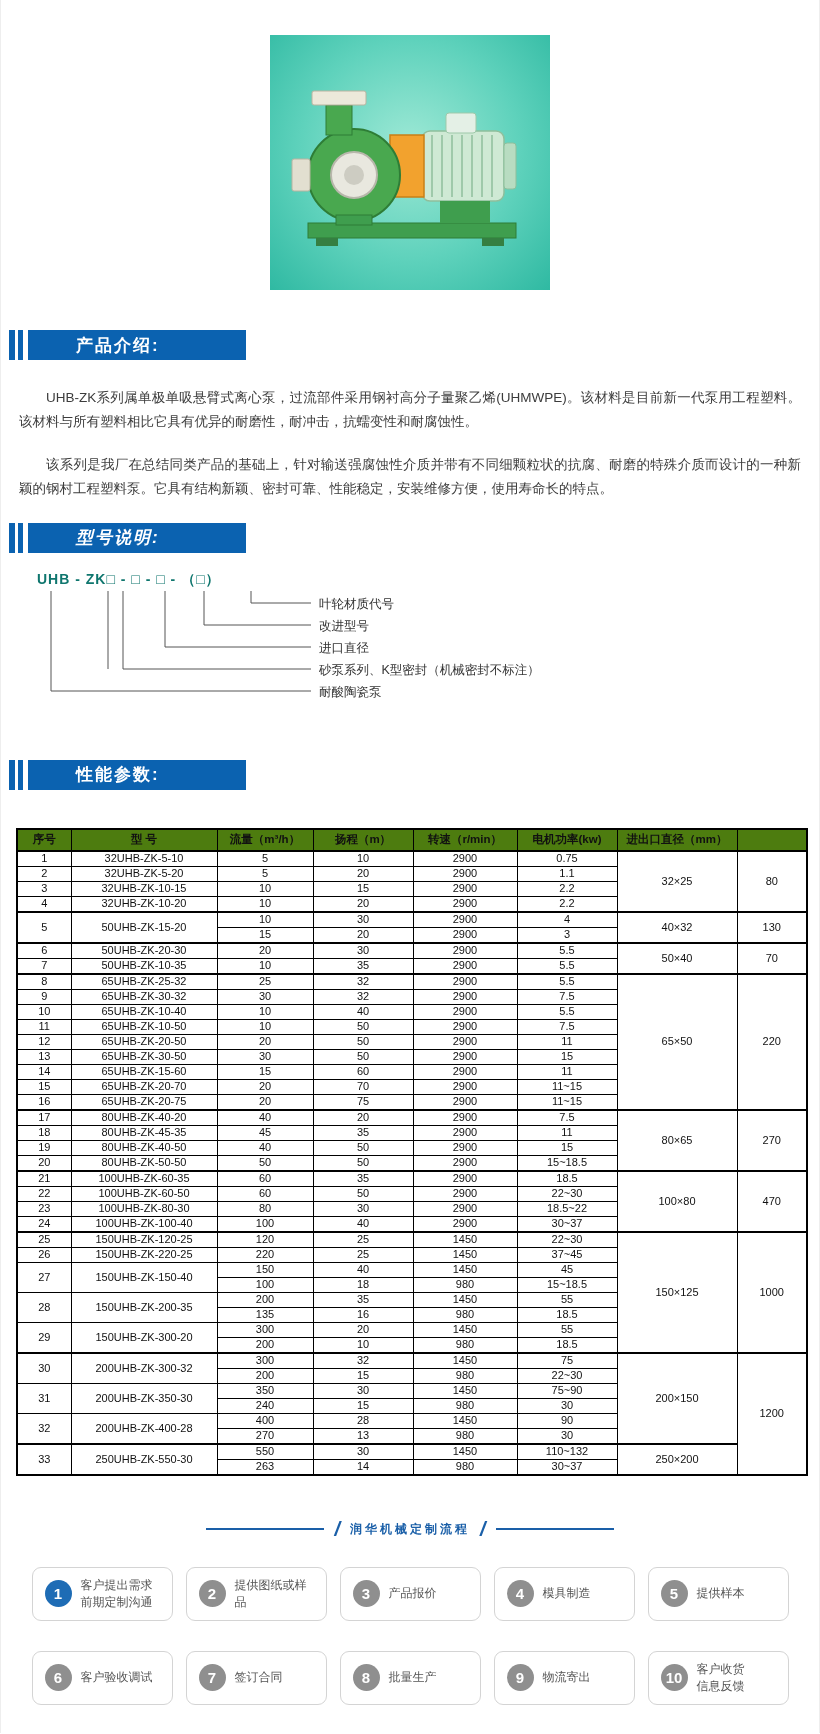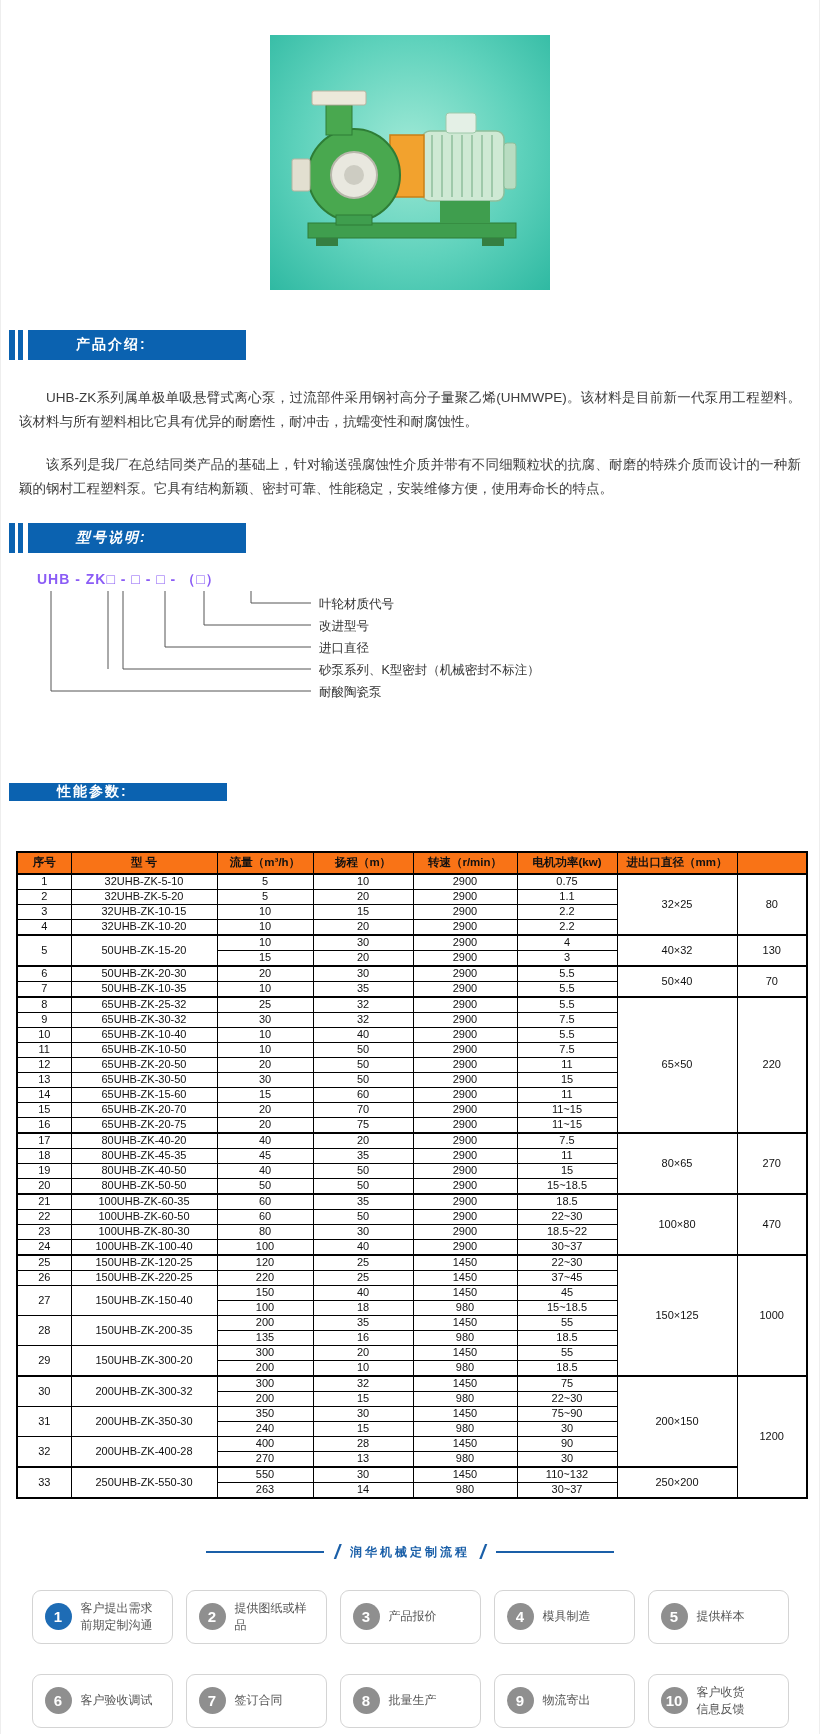--- a/index.html
+++ b/index.html
@@ -9,36 +9,36 @@
   
   .photo-wrap{padding-top:35px;display:flex;justify-content:center;}
   .photo{width:280px;height:255px;background:radial-gradient(ellipse at 50% 45%, #9fe9d6 0%, #5fd2bc 55%, #2fb9a2 100%);position:relative;overflow:hidden;}
 
   
   .sec-header{display:flex;align-items:stretch;height:30px;margin:0 0 0 8px;}
   .stripe1{width:6px;background:#0b62b0;}
   .gap1{width:3px;}
   .stripe2{width:5px;background:#0b62b0;}
   .gap2{width:5px;}
-  .sec-bar{width:218px;background:#0b62b0;color:#fff;font-size:14px;font-weight:bold;letter-spacing:2px;display:flex;align-items:center;padding-left:48px;box-sizing:border-box;}
+  .sec-bar{width:218px;background:#0b62b0;color:#fff;font-size:17px;font-weight:bold;letter-spacing:2px;display:flex;align-items:center;padding-left:48px;box-sizing:border-box;}
 
   .para{margin:0;padding:0 18px;font-size:13.5px;line-height:1.75;color:#3c3c3c;text-indent:2em;text-align:justify;}
   .para.first{margin-top:26px;}
   .para.second{margin-top:20px;margin-bottom:22px;}
 
   
   .diagram{position:relative;height:150px;margin:16px 0 0 18px;}
-  .model-code{position:absolute;left:18px;top:2px;font-size:14px;font-weight:bold;color:#8b5cf6;letter-spacing:1px;}
+  .model-code{position:absolute;left:18px;top:2px;font-size:14px;font-weight:bold;color:#0f766e;letter-spacing:1px;}
   .diagram svg{position:absolute;left:0;top:0;}
   .dg-label{position:absolute;left:300px;font-size:12.5px;color:#333;white-space:nowrap;}
 
   
   .tbl-wrap{margin:38px 15px 0 15px;}
   table.params{border-collapse:collapse;table-layout:fixed;width:790px;border:2px solid #000;}
-  table.params th{background:#f97316;font-size:11.5px;font-weight:bold;color:#111;border:1px solid #000;border-bottom:2px solid #000;height:20px;padding:0 2px;}
+  table.params th{background:#4d7c0f;font-size:11.5px;font-weight:bold;color:#111;border:1px solid #000;border-bottom:2px solid #000;height:20px;padding:0 2px;}
   table.params td{border:1px solid #000;font-size:11px;color:#111;text-align:center;height:14px;padding:0 2px;line-height:1.1;}
   table.params tr.g-start td{border-top:2px solid #000;}
   .c-model{text-align:center;}
 
   
   .flow-title{margin-top:42px;display:flex;align-items:center;justify-content:center;color:#1a5fa8;}
   .flow-line{width:118px;height:0;border-top:2px solid #1a5fa8;}
   .flow-slash{font-size:20px;font-weight:bold;font-style:italic;margin:0 10px;}
   .flow-text{font-size:12px;font-weight:bold;letter-spacing:3px;}
   .steps{display:grid;grid-template-columns:repeat(5,141px);column-gap:13px;row-gap:30px;justify-content:center;margin-top:26px;}
@@ -119,21 +119,21 @@
         <polyline points="32,22 32,122 292,122"></polyline>
       </g>
     </svg>
     <div class="dg-label" style="top:27px;">叶轮材质代号</div>
     <div class="dg-label" style="top:49px;">改进型号</div>
     <div class="dg-label" style="top:71px;">进口直径</div>
     <div class="dg-label" style="top:93px;">砂泵系列、K型密封（机械密封不标注）</div>
     <div class="dg-label" style="top:115px;">耐酸陶瓷泵</div>
   </div>
 
-  <div class="sec-header" style="margin-top:64px;flex-direction:column;">
+  <div class="sec-header" style="margin-top:41px;">
     <span class="stripe1"></span>
       <span class="gap1"></span>
       <span class="stripe2"></span>
       <span class="gap2"></span>
     <div class="sec-bar">性能参数:</div>
   </div>
 
   <div class="tbl-wrap">
     <table class="params">
       <colgroup>

